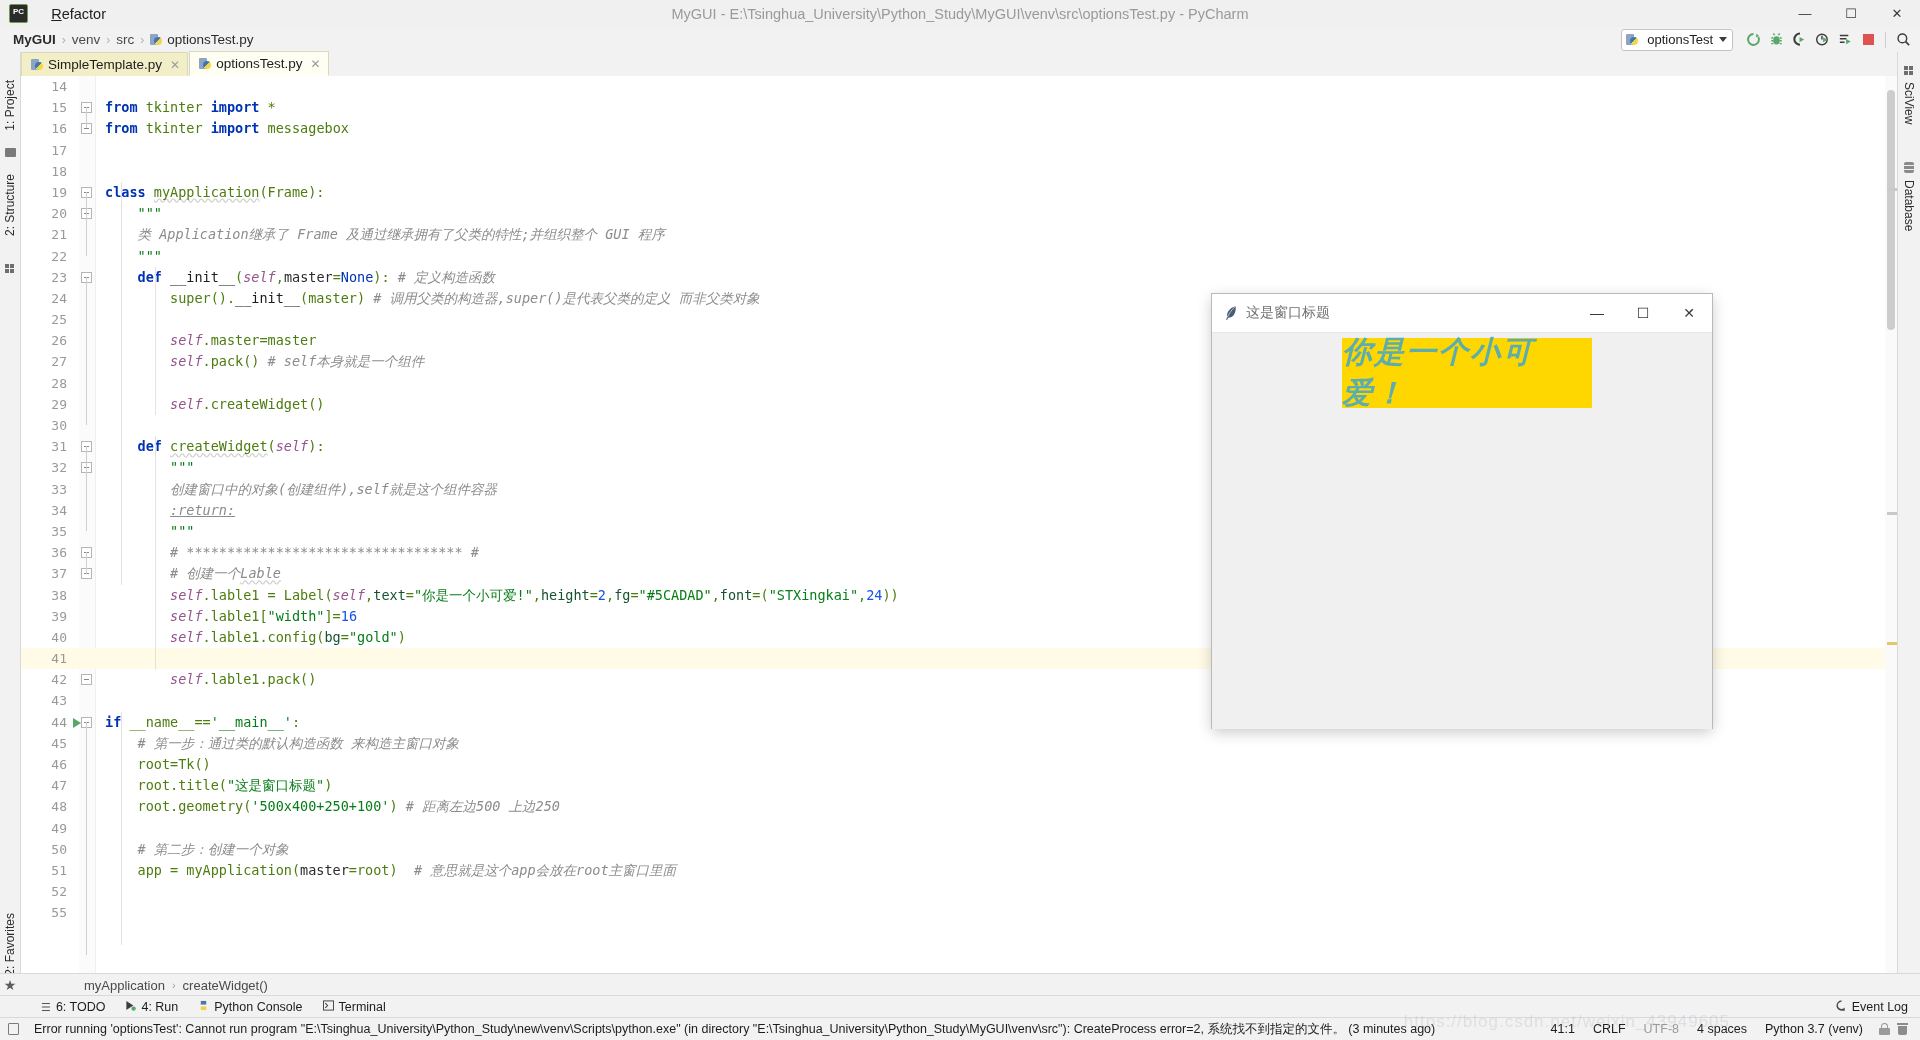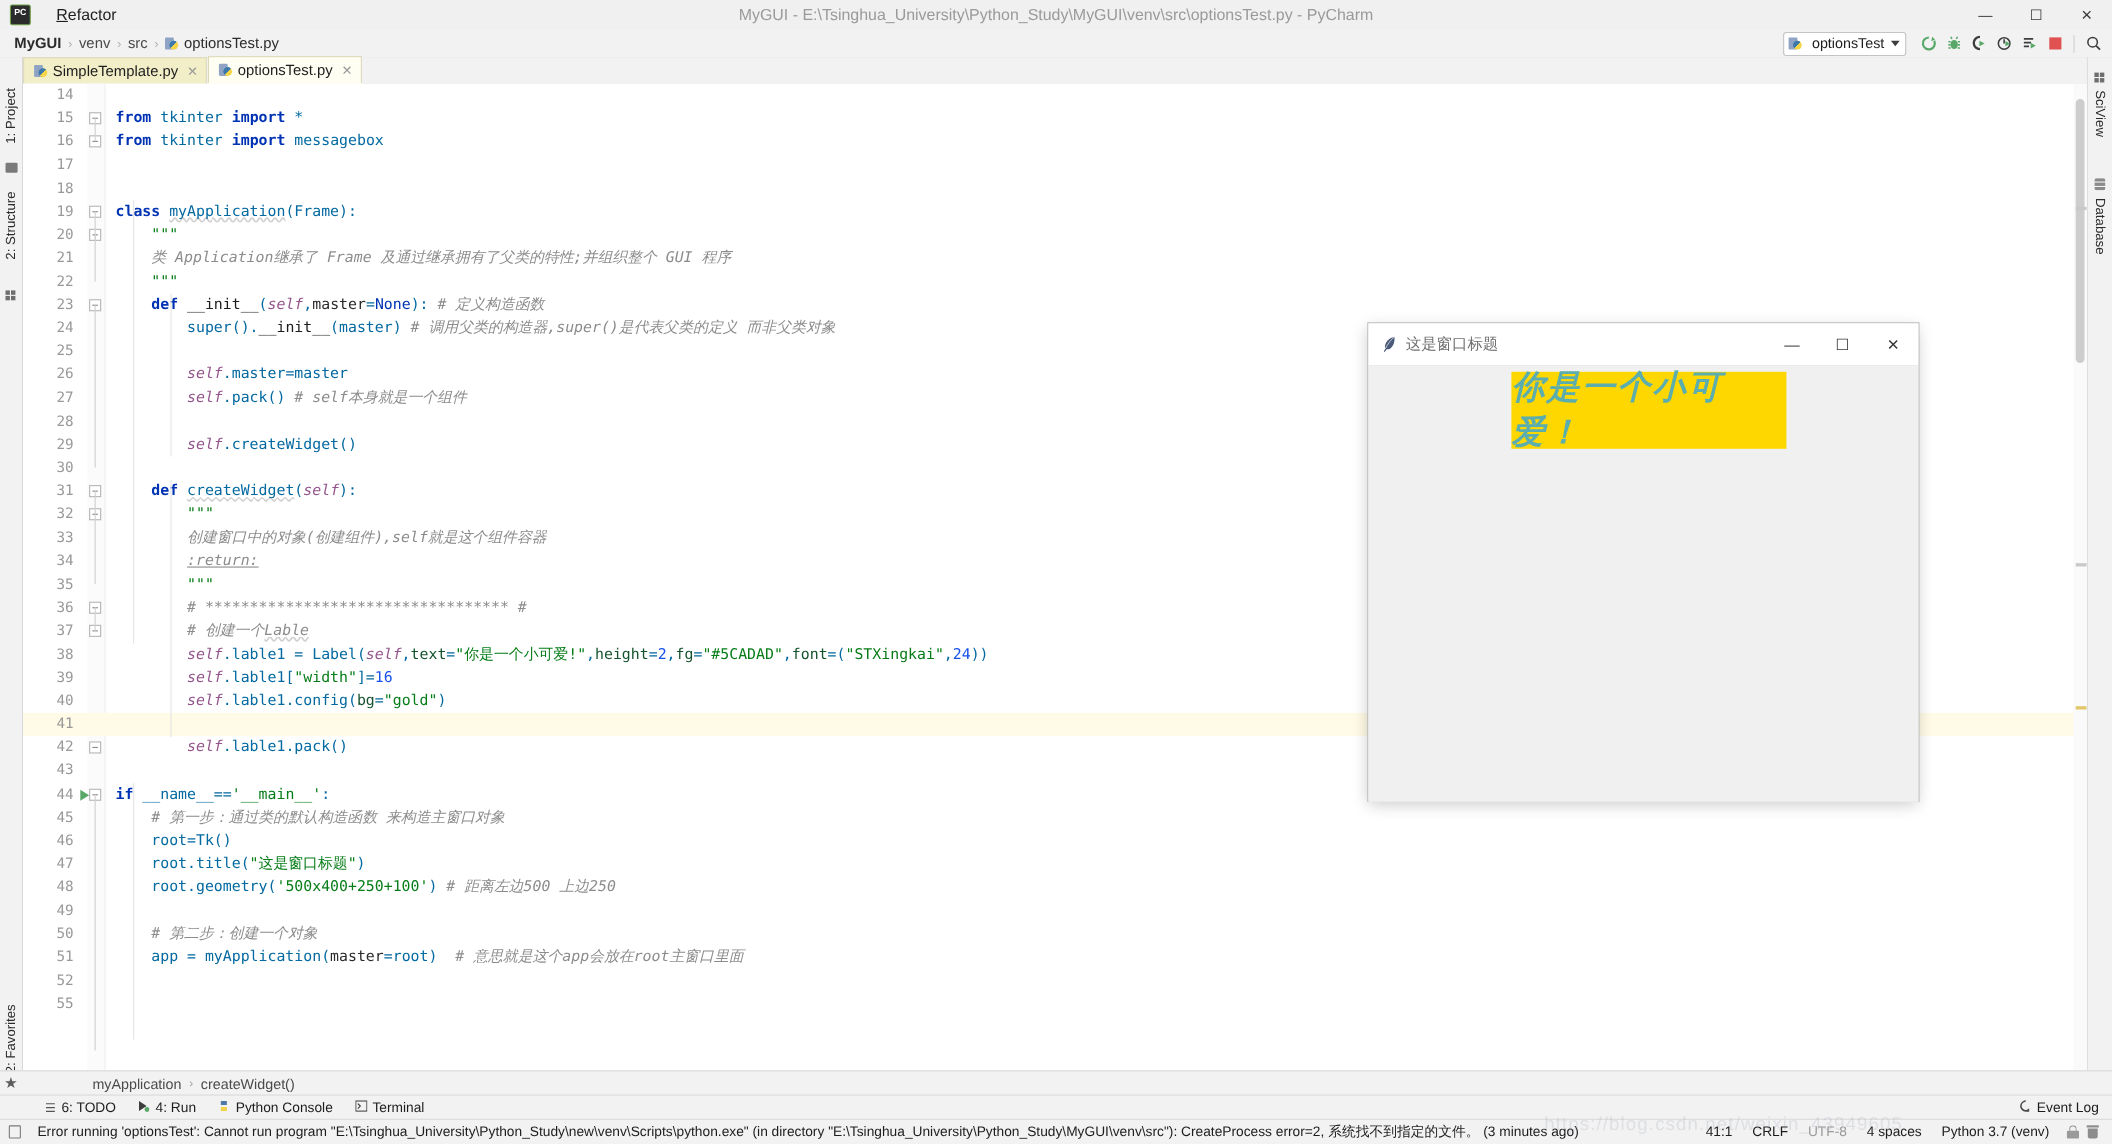--- a/index.html
+++ b/index.html
@@ -93,21 +93,21 @@
   
   .kw{color:#0033b3;font-weight:bold}
   .kw2{color:#0033b3}
   .fn{color:#1d1d1d}
   .str{color:#067d17}
   .num2{color:#1750eb}
   .com{color:#8c8c8c;font-style:italic}
   .self{color:#94558d;font-style:italic}
   .param{color:#2b2b2b}
   .kwarg{color:#14532d}
-  .plain{color:#0369a1}
+  .plain{color:#4d7c0f}
   .squig{text-decoration:underline wavy #d0d0d0;text-decoration-skip-ink:none;}
   .ul{text-decoration:underline}
   .foldmark{position:absolute;left:60px;width:11px;height:11px;margin-top:5px;
             border:1px solid #b5b5b5;background:#fff;box-sizing:border-box;}
   .foldmark::after{content:"";position:absolute;left:2px;top:4px;width:5px;height:1px;background:#888;}
   .foldline{position:absolute;left:65px;width:1px;background:#cfcfcf;}
   .indentguide{position:absolute;width:1px;background:#e3e3e3;}
   .runarrow{position:absolute;left:52px;width:0;height:0;border-top:5px solid transparent;
             border-bottom:5px solid transparent;border-left:8px solid #59a869;margin-top:6px;}
 
@@ -342,21 +342,21 @@
         <div class="foldline" style="top: 646px; height: 233.2px;"></div>
       </div>
     <div class="escroll">
       <div class="thumb" style="top:14px;height:240px;"></div>
     </div>
     <div class="emark" style="top:112px;background:#c9c9c9;"></div>
     <div class="emark" style="top:436px;background:#c9c9c9;"></div>
     <div class="emark" style="top:566px;background:#e3c86b;"></div>
   </div>
 
-  <div class="tkwin" id="tkwin" style="left:1244px;top:294px;width:500px;height:434px;">
+  <div class="tkwin" id="tkwin" style="left:1212px;top:294px;width:500px;height:434px;">
     <div class="tktitle">
       <div class="tkfeather">
         <svg width="14" height="16" viewBox="0 0 14 16">
           <path d="M11.6 1.2C8 2 4.6 4.6 3.4 8.2c-.5 1.5-.4 2.8.2 3.6L2 14.4l.9.6 1.7-2.6c1 .4 2.2.2 3.3-.6 3-2.1 4.3-6.4 3.7-10.6z" fill="#4a5a78"></path>
           <path d="M11.6 1.2C8.2 4 5.4 8 3.6 11.8" stroke="#e8ecf2" stroke-width=".7" fill="none"></path>
         </svg>
       </div>
       <div class="tktxt">这是窗口标题</div>
       <div class="tkbtns">
         <div class="tkbtn">—</div>

